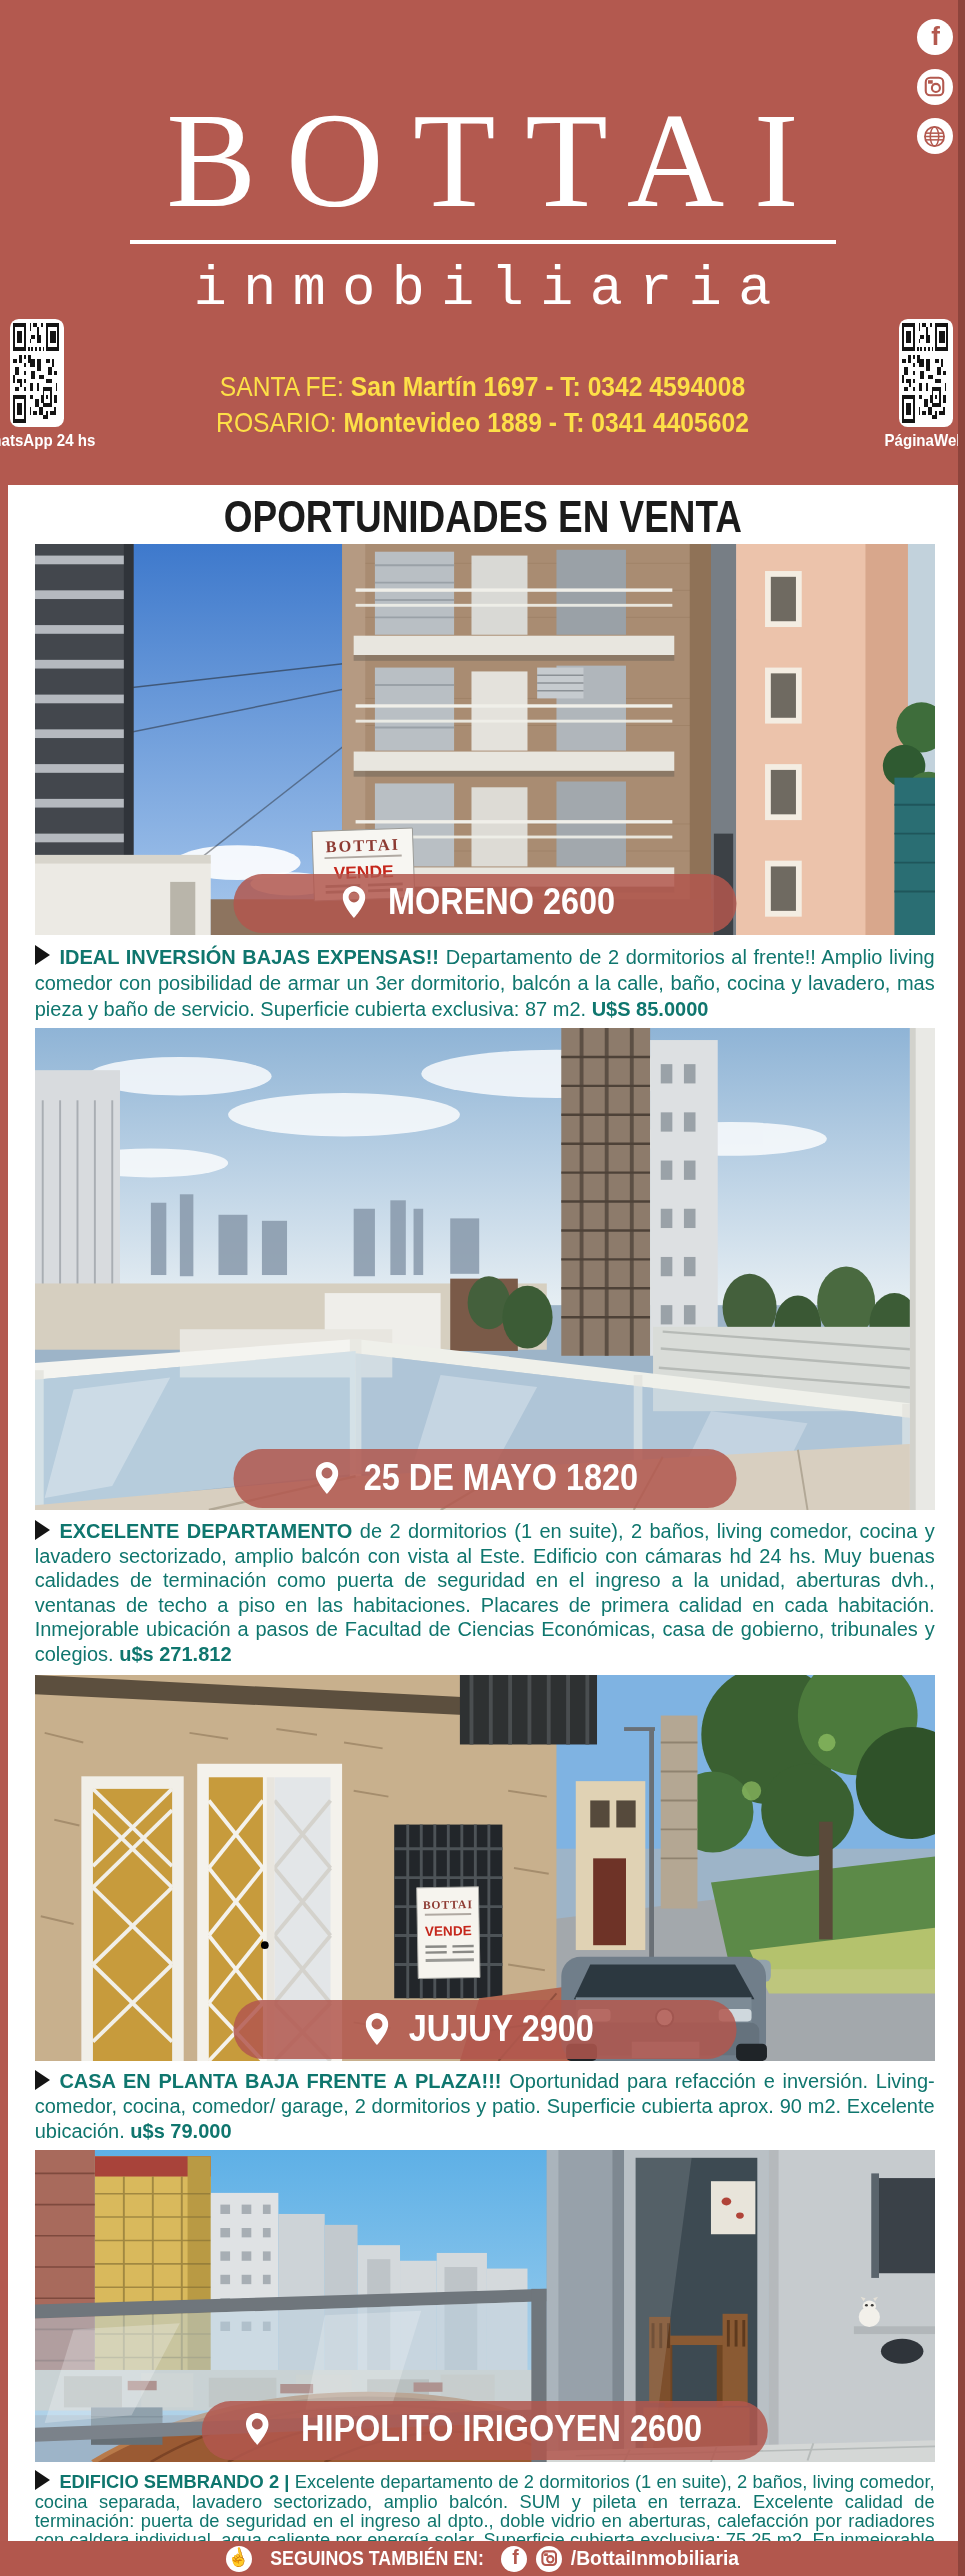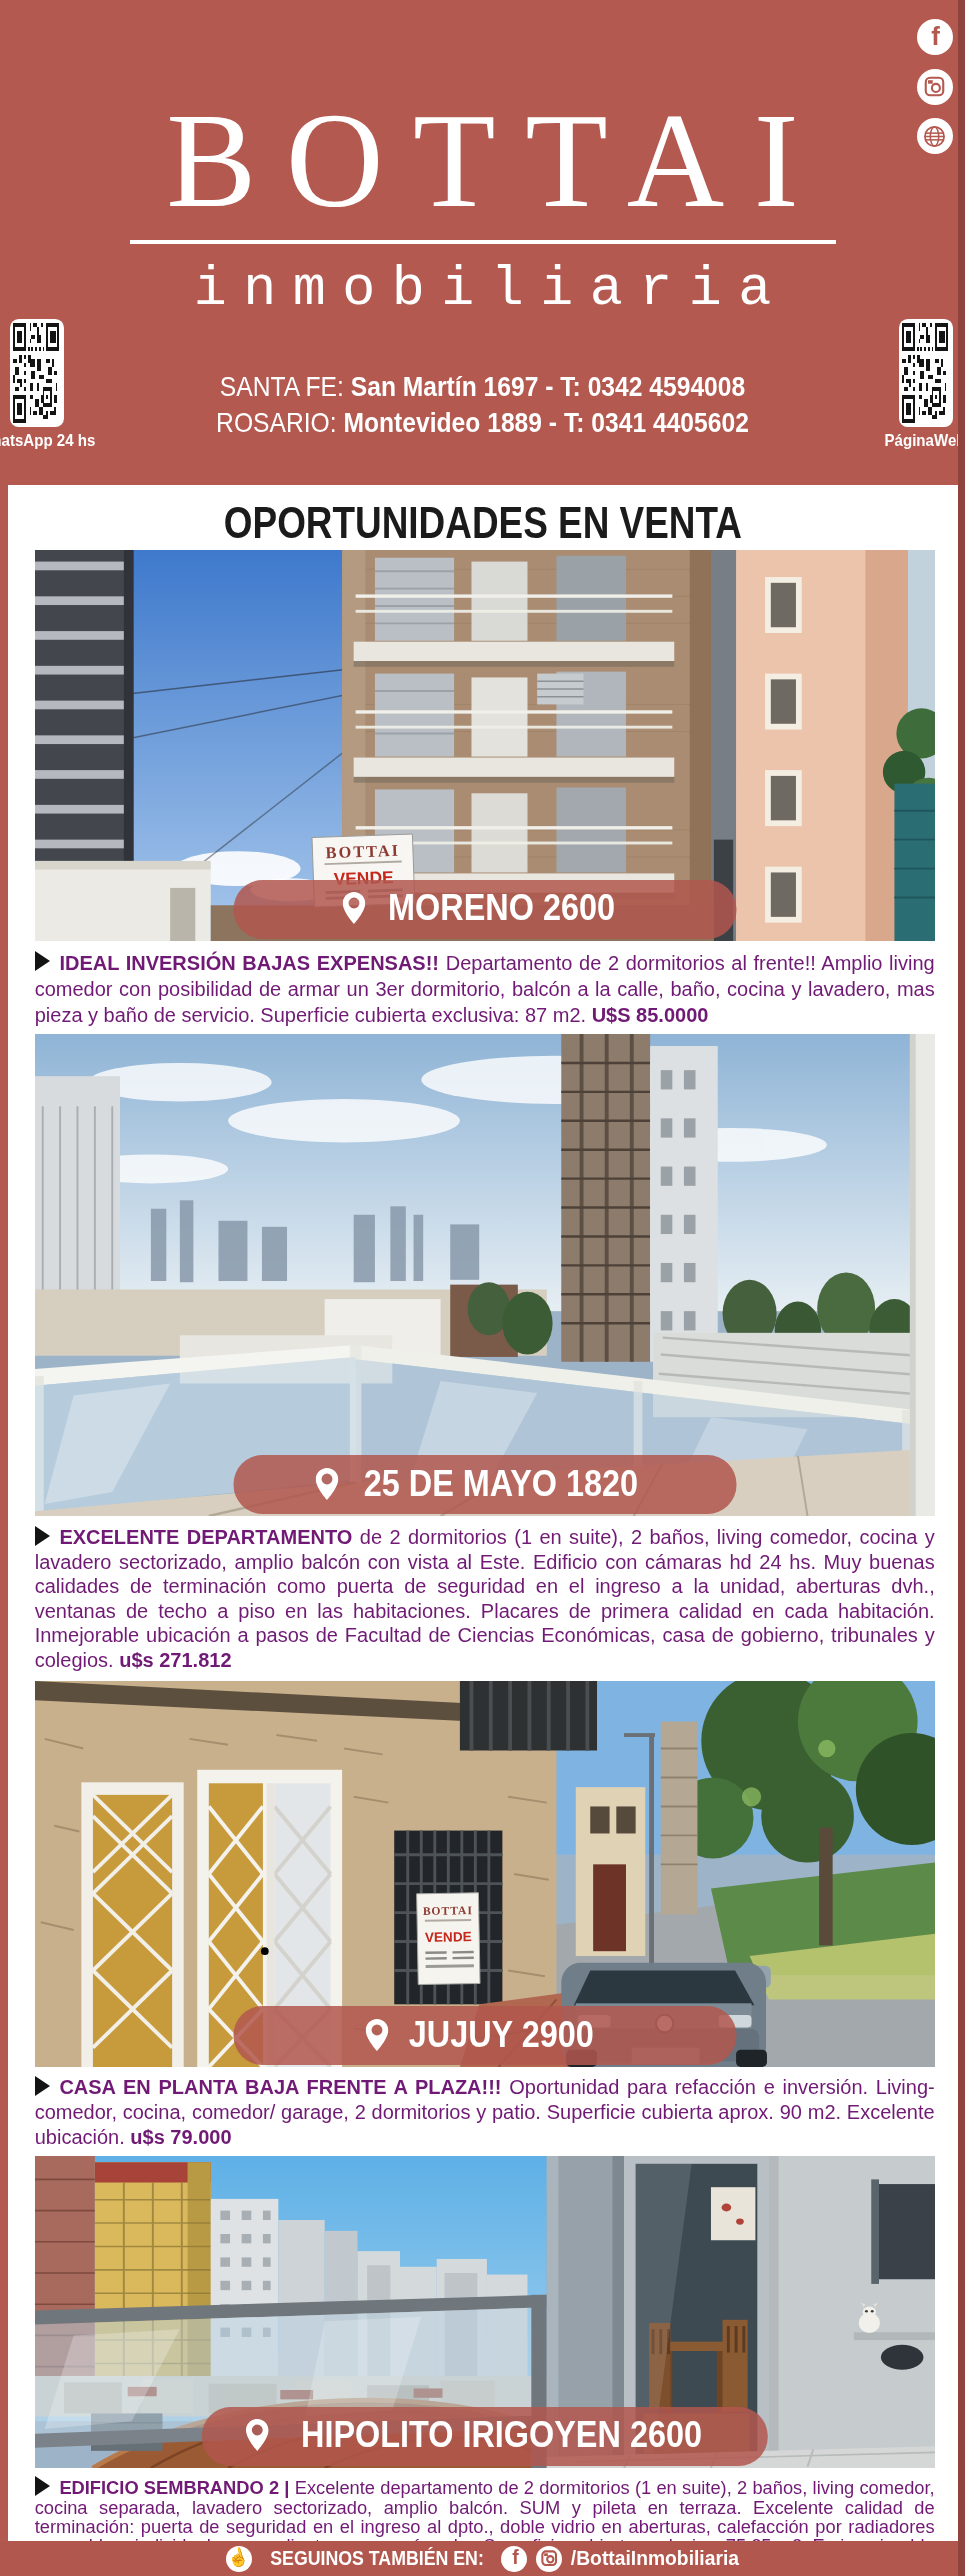--- a/index.html
+++ b/index.html
@@ -17,44 +17,44 @@
   .socials{position:absolute;top:19.3px;right:12.5px;display:flex;flex-direction:column;gap:13.5px;z-index:70;}
   .soc{width:36px;height:36px;background:#fff;border-radius:50%;display:flex;
        align-items:center;justify-content:center;color:#b3594f;}
   .fglyph{font-weight:800;font-size:26px;line-height:1;transform:translate(1px,-1px);}
   .qr-wrap{position:absolute;top:319px;width:135px;display:flex;flex-direction:column;align-items:center;}
   .qr-wrap-left{left:-31px;}
   .qr-wrap-right{right:-28px;}
   .qr-box{width:54px;height:108px;background:#fff;border-radius:8.7px;padding:3.9px;box-sizing:border-box;}
   .qr-box svg{width:100%;height:100%;}
   .qr-label{margin-top:3.9px;color:#fff;font-weight:700;font-size:16.4px;white-space:nowrap;transform:scaleX(0.92);}
-  .contacts{position:absolute;top:369px;left:0;width:100%;text-align:center;color:#ffffff;}
+  .contacts{position:absolute;top:369px;left:0;width:100%;text-align:center;color:#fde047;}
   .contact-line{font-size:28px;line-height:36px;transform:scaleX(0.88);white-space:nowrap;}
   .contact-line .city{font-weight:400;}
   .contact-line b{font-weight:700;}
 
   
   .content{position:absolute;top:485px;left:7.7px;width:950px;height:2056px;background:#fff;overflow:hidden;}
-  .title{padding-top:15px;text-align:center;height:46px;}
+  .title{padding-top:9px;text-align:center;height:46px;}
   .title span{display:inline-block;font-size:45px;font-weight:700;color:#1b1b1b;line-height:46px;transform:scaleX(0.82);white-space:nowrap;}
 
   .photo{position:relative;margin:0 23px 0 27px;overflow:hidden;background:#9db4c8;}
   .ph1{margin-top:3.9px;height:391px;}
   .ph2{margin-top:6.8px;height:482px;}
   .ph3{margin-top:8.7px;height:386px;}
   .ph4{margin-top:5.8px;height:312px;}
   .photo svg.scene{display:block;width:100%;height:100%;}
 
   .banner{position:absolute;left:50%;bottom:1.9px;transform:translateX(-50%);
           background:rgba(177,87,78,0.85);border-radius:29px;padding:7.7px 44px 9.7px;
           display:flex;align-items:center;gap:10px;white-space:nowrap;min-width:415px;justify-content:center;}
   .banner .addr{color:#fff;font-weight:700;font-size:36px;line-height:42px;transform:scaleX(0.9);}
   .pin{flex:0 0 auto;}
 
-  .desc{margin:8.7px 23px 0 27px;font-size:20px;color:#701a75;text-align:justify;}
+  .desc{margin:8.7px 23px 0 27px;font-size:20px;color:#0f766e;text-align:justify;}
   .d1{line-height:26px;}
   .d2{line-height:24.6px;}
   .d3{margin-top:7.7px;line-height:25px;}
   .d4{font-size:18.3px;line-height:19.3px;}
   .desc b{font-weight:700;}
   .bullet{display:inline-block;width:0;height:0;border-style:solid;border-width:10.6px 0 10.6px 15.4px;
           border-color:transparent transparent transparent #141414;margin-right:9.7px;vertical-align:-1.9px;}
 
   
   .footer{position:absolute;left:0;bottom:0;width:100%;height:35px;background:#b2574d;z-index:50;

